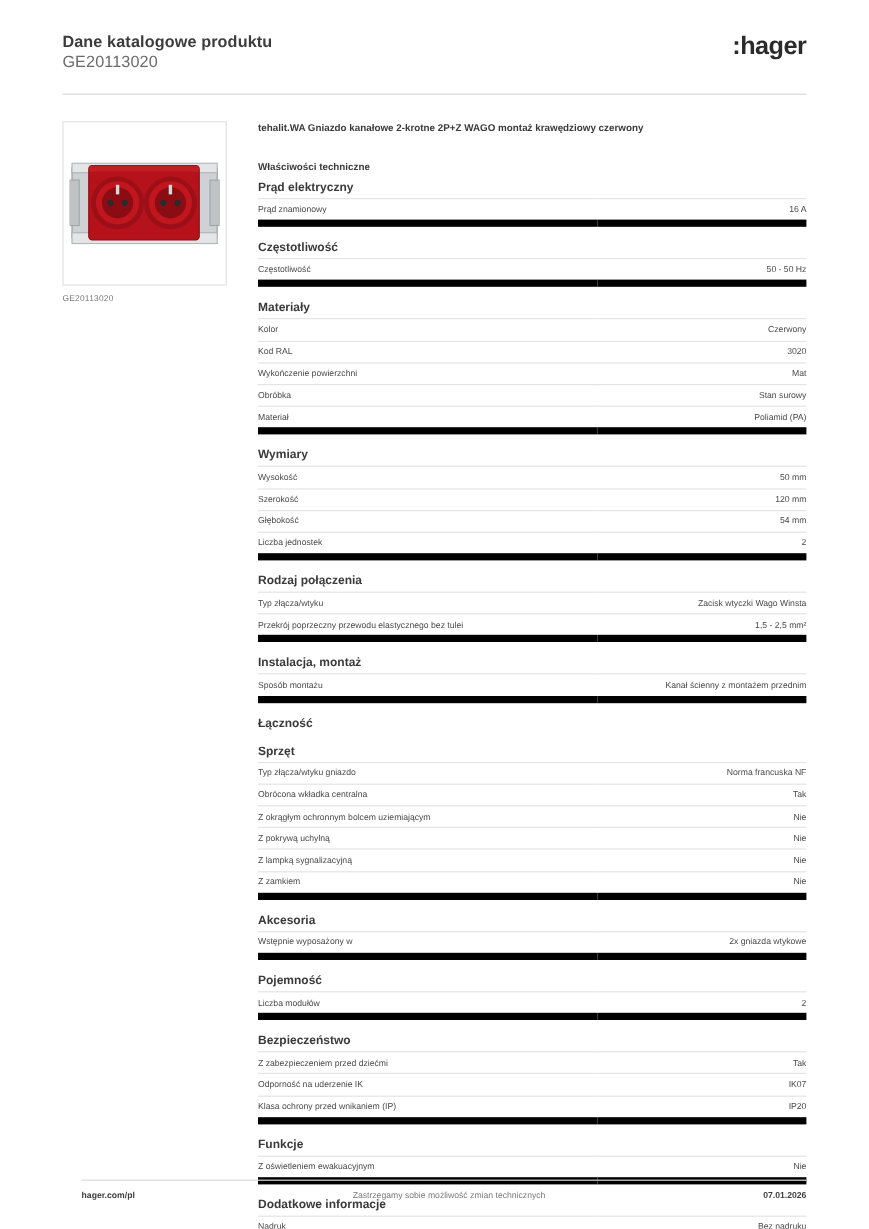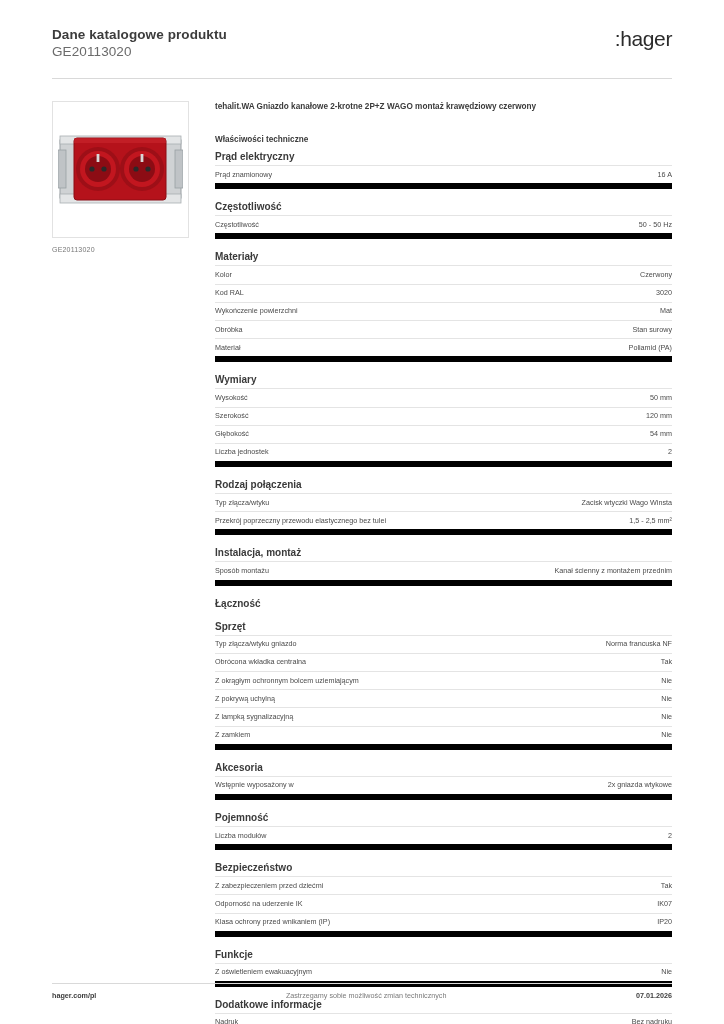--- a/index.html
+++ b/index.html
@@ -42,21 +42,21 @@
   }
   .doc-subtitle {
     font-size: 13.5px;
     font-weight: normal;
     color: #6b6b6b;
     line-height: 17px;
     letter-spacing: 0.1px;
   }
   .logo {
     font-size: 21px;
-    font-weight: normal;
+    font-weight: bold;
     color: #2b2b2b;
     letter-spacing: -0.4px;
     line-height: 22px;
     padding-top: 2px;
   }
   .header-rule {
     margin: 18px 52px 0 52px;
     border-top: 1px solid #d9d9d9;
   }
   
@@ -133,21 +133,21 @@
   }
   table.spec td.value {
     text-align: right;
     width: 38%;
     color: #4a4a4a;
   }
   .first-group { margin-top: 0; }
   
   .footer {
     position: absolute;
-    left: 52px;
+    left: 68px;
     right: 52px;
     bottom: 24px;
   }
   .footer-rule {
     border-top: 1px solid #d9d9d9;
     margin-bottom: 7px;
   }
   .footer-row {
     display: flex;
     align-items: center;

